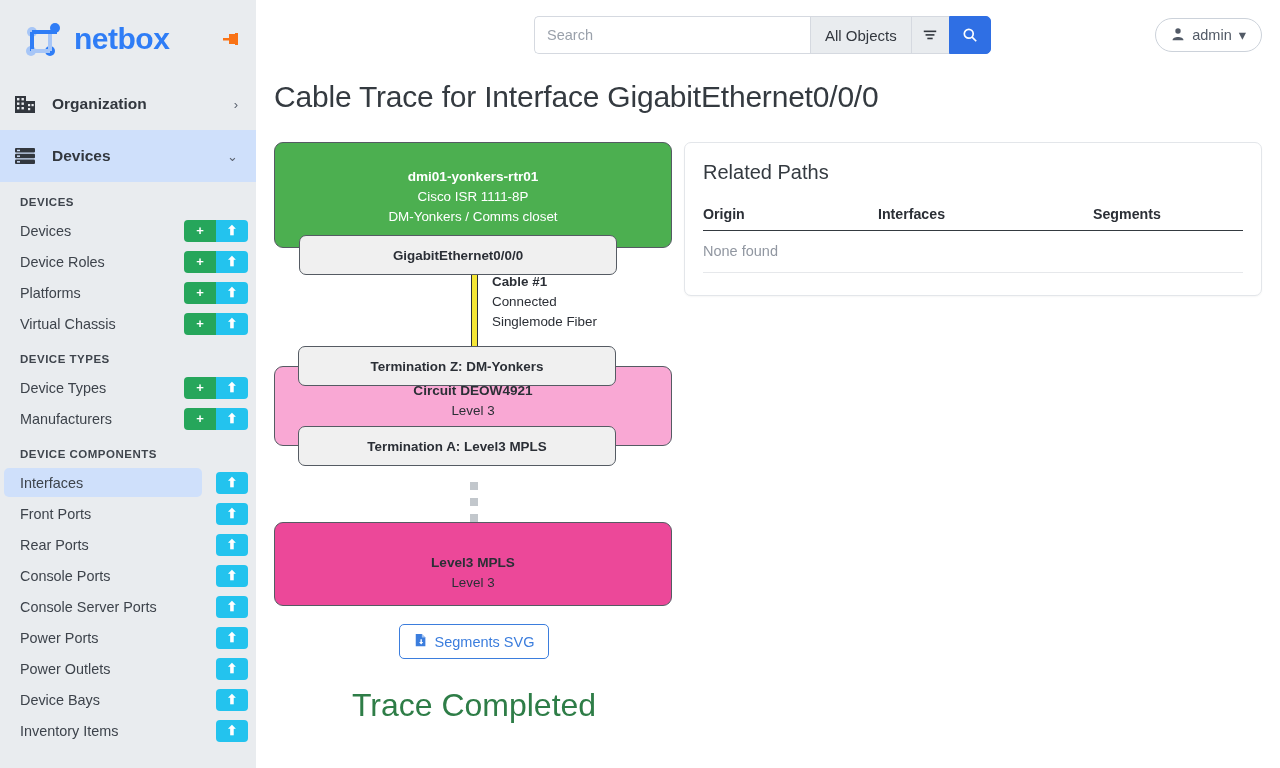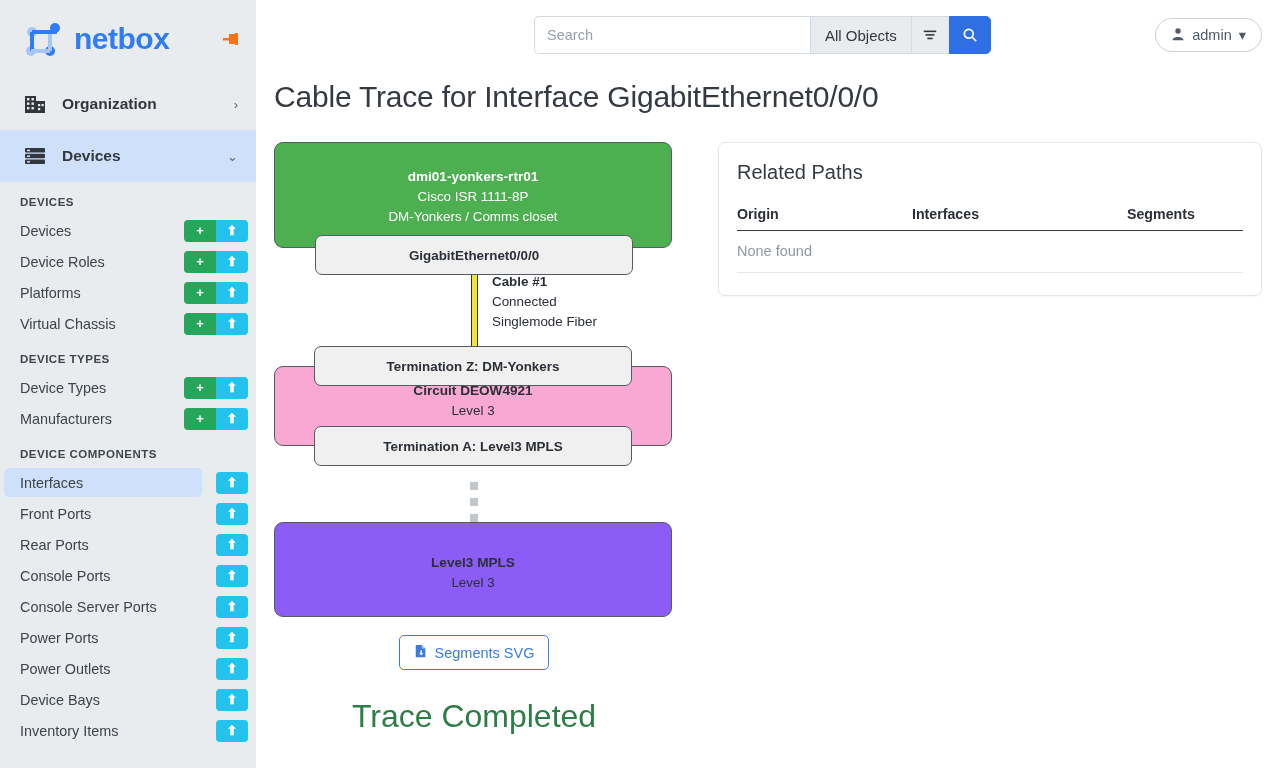--- a/index.html
+++ b/index.html
@@ -27,21 +27,21 @@
   }
   .logo-mark { width: 46px; height: 40px; flex: 0 0 46px; }
   .logo-word {
     font-size: 30px; font-weight: 700; color: #2f7df6;
     letter-spacing: -0.5px; margin-left: 6px;
   }
   .pin-icon { margin-left: auto; width: 18px; height: 18px; }
 
   .nav-group {
     display: flex; align-items: center;
-    height: 52px; padding: 0 18px 0 24px;
+    height: 52px; padding: 0 18px 0 14px;
     cursor: pointer;
   }
   .nav-group.active { background: #cfe0fb; }
   .nav-group .g-icon { width: 26px; height: 22px; flex: 0 0 26px; display: flex; align-items: center; }
   .nav-group .g-label { font-size: 15.5px; font-weight: 700; color: #32373e; margin-left: 12px; }
   .nav-group .g-chev { margin-left: auto; color: #5b6370; font-size: 13px; line-height: 1; }
 
   .sect-head {
     font-size: 11.5px; font-weight: 700; letter-spacing: .5px;
     color: #3f454d; padding: 14px 0 7px 20px; text-transform: uppercase;
@@ -111,39 +111,39 @@
     height: 34px; display: flex; align-items: center; gap: 7px;
     padding: 0 15px; border: 1px solid #ccd2da; border-radius: 18px;
     background: #fff; color: #525a66; font-size: 14.5px; cursor: pointer;
   }
 
   .page-title {
     font-size: 30px; font-weight: 400; color: #343a40;
     padding: 10px 0 0 18px; letter-spacing: -0.2px;
   }
 
-  .content { display: flex; padding: 28px 18px 0 18px; gap: 44px; }
+  .content { display: flex; padding: 28px 18px 0 18px; gap: 10px; }
   .trace-col { width: 400px; flex: 0 0 400px; position: relative; }
   .paths-col { flex: 1 1 auto; }
 
   
   .trace { position: relative; width: 398px; }
   .node {
     border-radius: 9px; border: 1px solid #555b63;
     text-align: center; position: relative;
   }
   .node-device {
     background: #4caf50; color: #ffffff;
     height: 106px; padding-top: 24px;
   }
   .node-device .n1 { font-size: 13.6px; font-weight: 700; line-height: 20px; }
   .node-device .n2, .node-device .n3 { font-size: 13.4px; font-weight: 400; line-height: 20px; text-align: center; }
 
   .term {
-    position: absolute; left: 40px; width: 318px; height: 40px;
+    position: absolute; left: 24px; width: 318px; height: 40px;
     background: #f0f0f0; border: 1px solid #555b63; border-radius: 7px;
     display: flex; align-items: center; justify-content: center;
     font-size: 13.4px; font-weight: 700; color: #2b2f36;
     z-index: 3;
   }
 
   .cable-gap { position: relative; height: 118px; }
   .cable-line {
     position: absolute; left: 197px; top: 0; width: 7px; height: 118px;
     background: #f5e636; border-left: 1px solid #2b2f36; border-right: 1px solid #2b2f36;
@@ -158,21 +158,21 @@
     background: #f9a8d4; border: 1px solid #555b63; border-radius: 9px;
     z-index: 1; padding-top: 14px;
   }
   .node-circuit .cc1 { font-size: 13.6px; font-weight: 700; line-height: 20px; text-align: center; }
   .node-circuit .cc2 { font-size: 13.4px; line-height: 20px; text-align: center; color: #2b2f36; }
 
   .dots { position: absolute; left: 196px; top: 0; width: 8px; }
   .dot { width: 8px; height: 8px; background: #c2c7cc; margin-bottom: 8px; }
 
   .node-endpoint {
-    background: #8b5cf6; height: 95px; padding-top: 30px;
+    background: #ec4899; height: 84px; padding-top: 30px;
   }
   .node-endpoint .e1 { font-size: 13.6px; font-weight: 700; line-height: 20px; }
   .node-endpoint .e2 { font-size: 13.4px; line-height: 20px; color: #2b2f36; }
 
   .dl-wrap { text-align: center; margin-top: 18px; }
   .dl-btn {
     display: inline-flex; align-items: center; gap: 7px;
     border: 1px solid #3b7ddd; border-radius: 5px;
     background: #fff; color: #3b7ddd;
     font-size: 14.5px; padding: 7px 14px; cursor: pointer;

